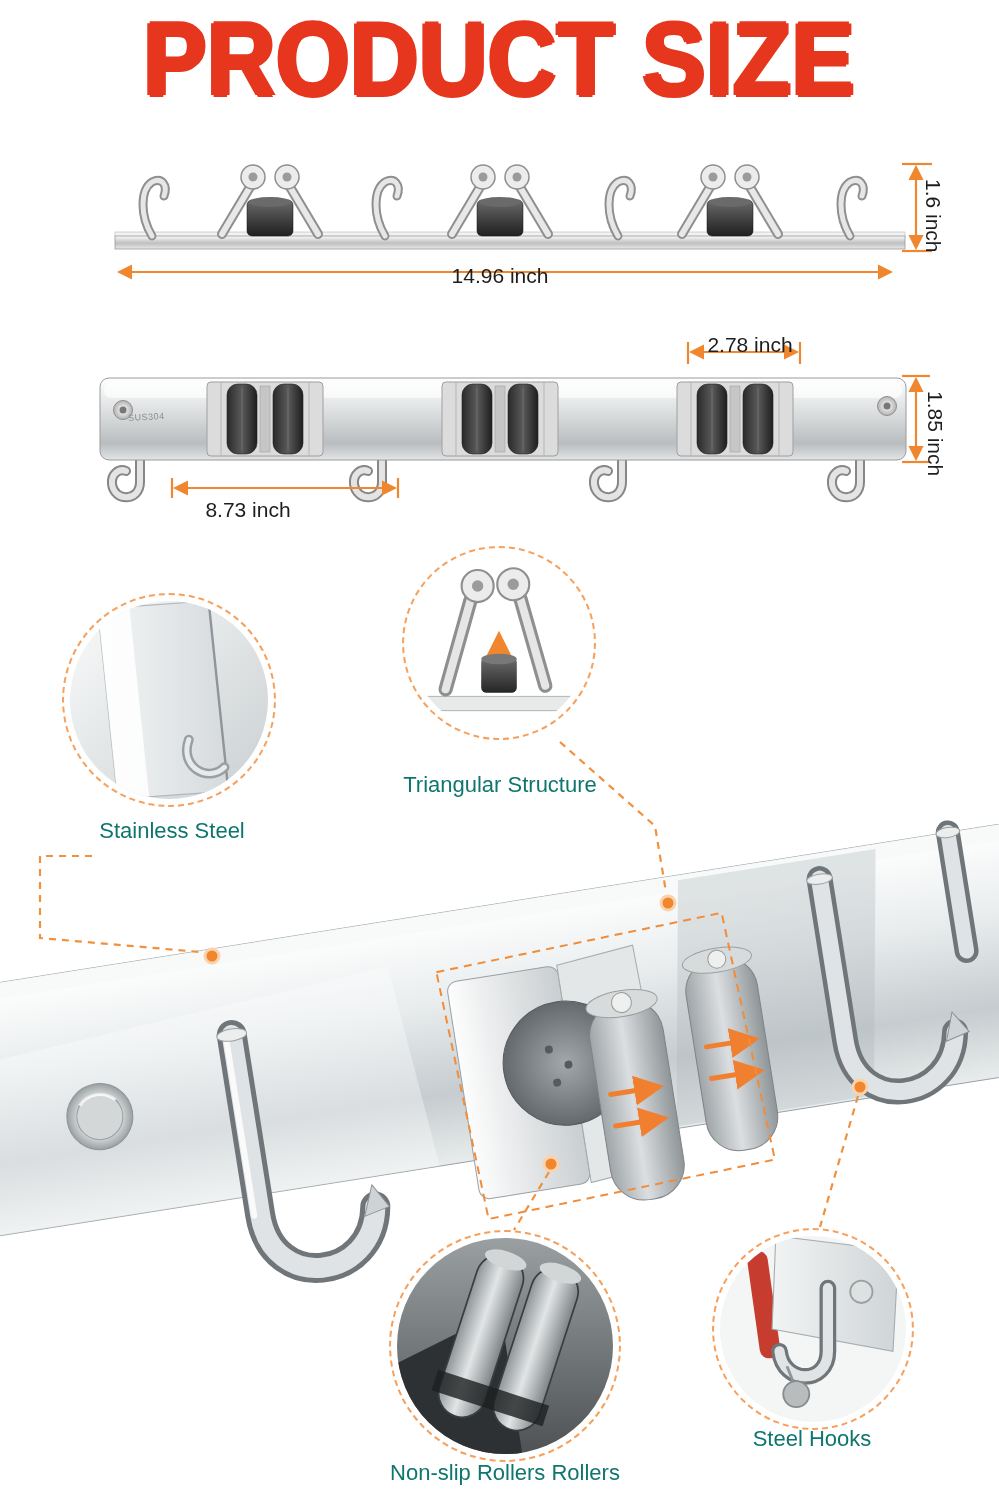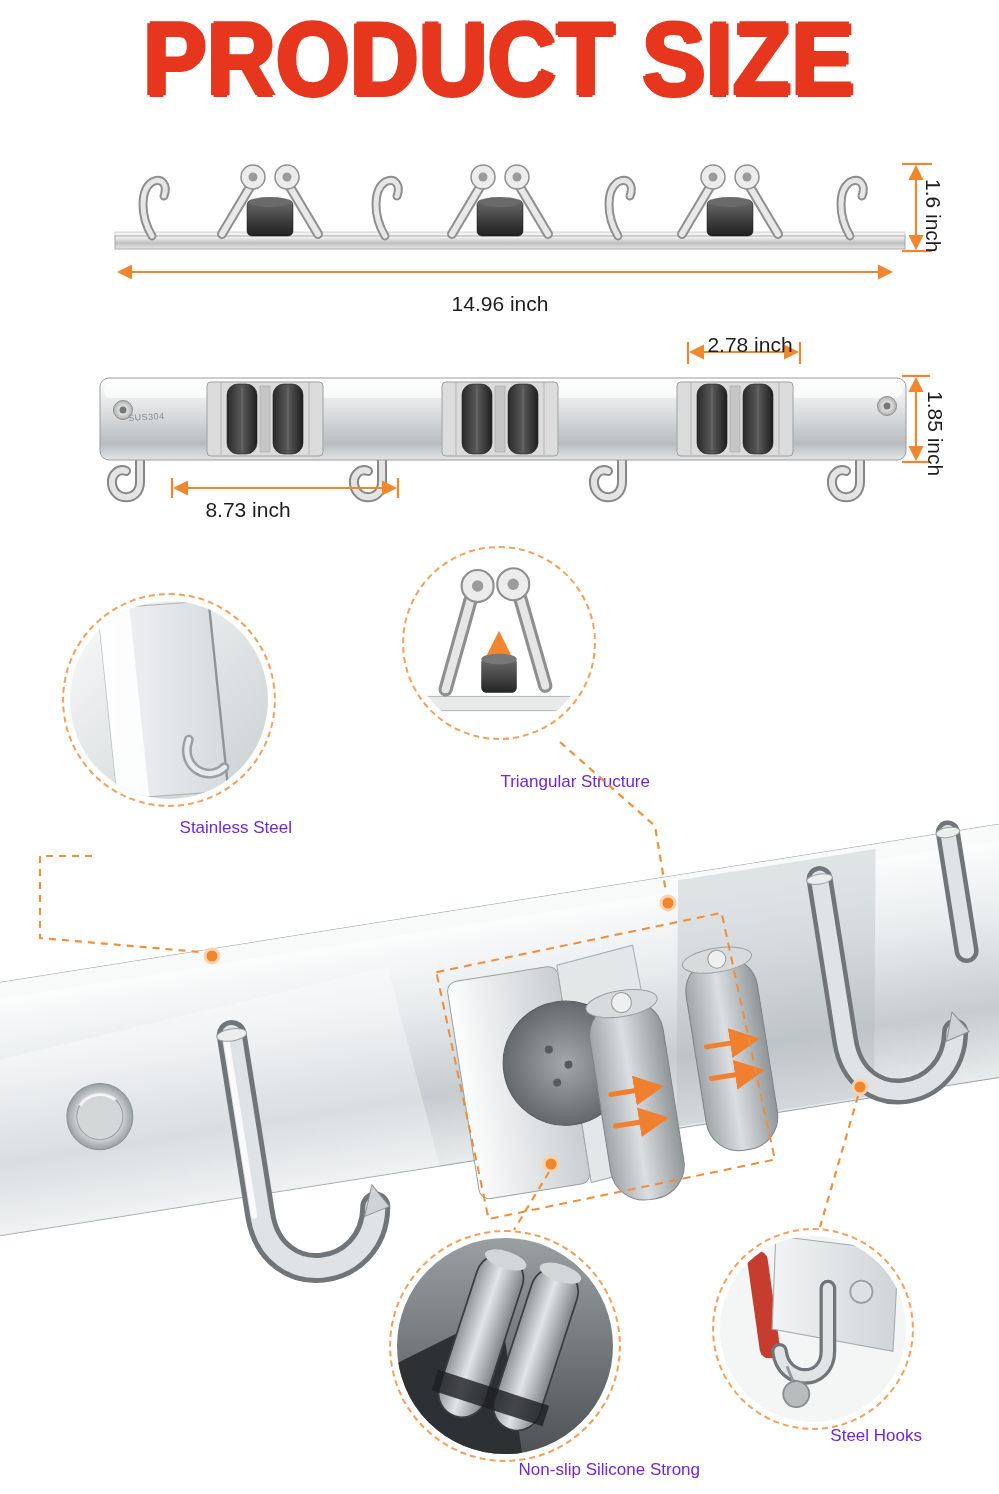--- a/index.html
+++ b/index.html
@@ -9,21 +9,21 @@
   .abs{position:absolute}
 
   .title{position:absolute;top:6px;left:0;width:100%;text-align:center;
          font-weight:bold;font-size:94px;line-height:1.05;color:#E6371E;letter-spacing:1px;
          text-shadow:2.5px 0 currentColor,-2.5px 0 currentColor,0 1.5px currentColor,0 -1.5px currentColor;
          transform:scaleY(1.1);transform-origin:top center}
 
   .dim-label{position:absolute;font-size:21px;color:#1d1d1d;text-align:center;white-space:nowrap}
   .vert{writing-mode:vertical-rl;text-orientation:mixed}
 
-  .feature-label{position:absolute;font-size:17px;color:#6d28d9;text-align:right;white-space:nowrap}
+  .feature-label{position:absolute;font-size:22px;color:#0f766e;text-align:center;white-space:nowrap}
 
   .engraving{position:absolute;font-size:9px;color:#8d8d8d;transform:rotate(-3deg);letter-spacing:.5px}
 
   .callout{position:absolute;border:2px dashed #F5A05C;border-radius:50%;background:#fff;padding:6px}
   .callout-img{width:100%;height:100%;border-radius:50%;overflow:hidden;background:#fff}
   .callout-img svg{display:block;width:100%;height:100%}
 
   svg{display:block}
   .overlay{position:absolute;inset:0;pointer-events:none;z-index:7}
   .z6{z-index:6}
@@ -119,21 +119,21 @@
       <line x1="842" y1="101" x2="872" y2="101"></line>
       <line x1="856" y1="18" x2="856" y2="97" marker-start="url(#ahT)" marker-end="url(#ahT)"></line>
     </g>
 
     <g stroke="#F0862E" stroke-width="2.2">
       <line x1="60" y1="122" x2="830" y2="122" marker-start="url(#ahT)" marker-end="url(#ahT)"></line>
     </g>
   </svg>
 
   <span class="dim-label vert" style="left:921px;top:163px;height:105px">1.6 inch</span>
-  <span class="dim-label" style="left:310px;top:292px;width:380px">14.96 inch</span>
+  <span class="dim-label" style="left:310px;top:264px;width:380px">14.96 inch</span>
 
   <svg class="abs" style="left:60px;top:330px" width="880" height="190" viewBox="0 0 880 190">
     <defs>
       <linearGradient id="metalF" x1="0" y1="0" x2="0" y2="1">
         <stop offset="0" stop-color="#ffffff"></stop>
           <stop offset="0.45" stop-color="#d9dcdd"></stop>
           <stop offset="0.8" stop-color="#b9bdbf"></stop>
           <stop offset="1" stop-color="#e2e5e6"></stop>
       </linearGradient>
       <linearGradient id="rollF" x1="0" y1="0" x2="1" y2="0">
@@ -447,16 +447,16 @@
     <g fill="#F0862E" stroke="#FAD3AC" stroke-width="3">
       <circle cx="212" cy="956" r="7"></circle>
       <circle cx="668" cy="903" r="7"></circle>
       <circle cx="551" cy="1164" r="7"></circle>
       <circle cx="860" cy="1087" r="7"></circle>
     </g>
   </svg>
 
   <span class="feature-label" style="left:52px;top:818px;width:240px">Stainless Steel</span>
   <span class="feature-label" style="left:350px;top:772px;width:300px">Triangular Structure</span>
-  <span class="feature-label" style="left:310px;top:1460px;width:390px">Non-slip Silicone Strong</span>
+  <span class="feature-label" style="left:310px;top:1460px;width:390px">Non-slip Rollers Rollers</span>
   <span class="feature-label" style="left:702px;top:1426px;width:220px">Steel Hooks</span>
 
 </div>
 
 </body></html>

